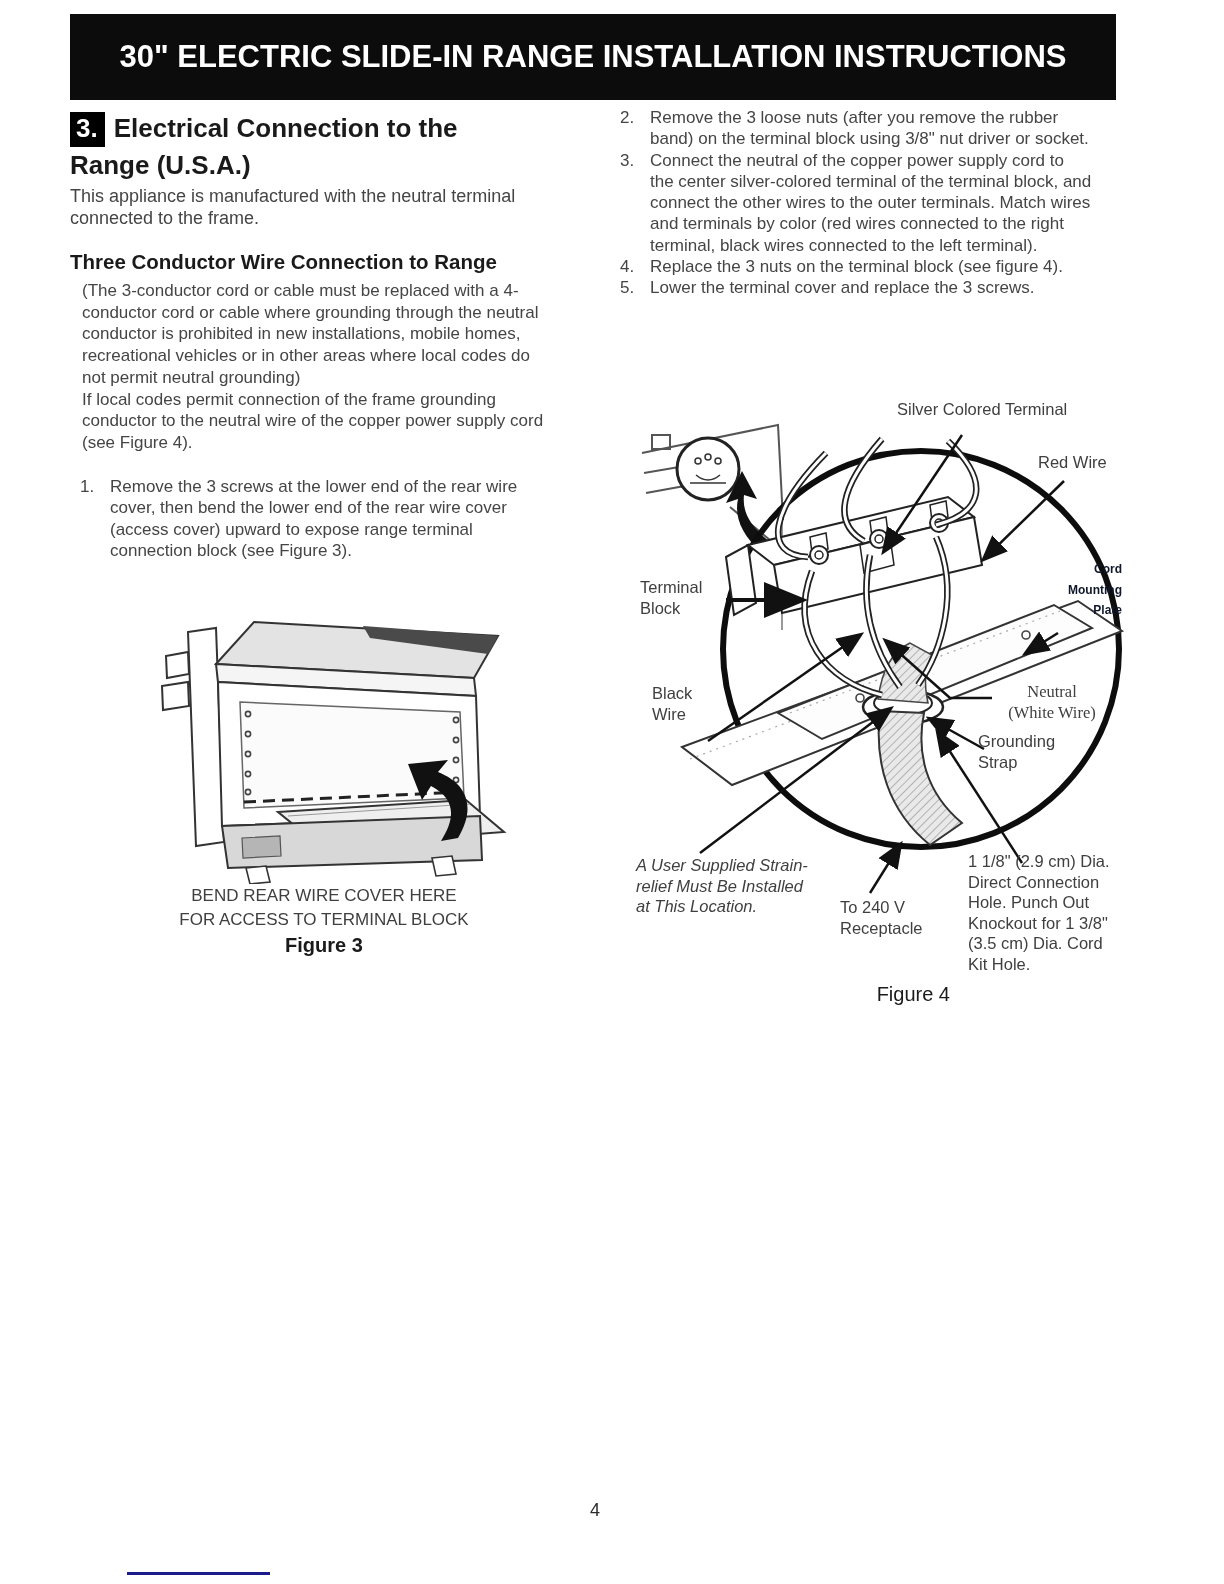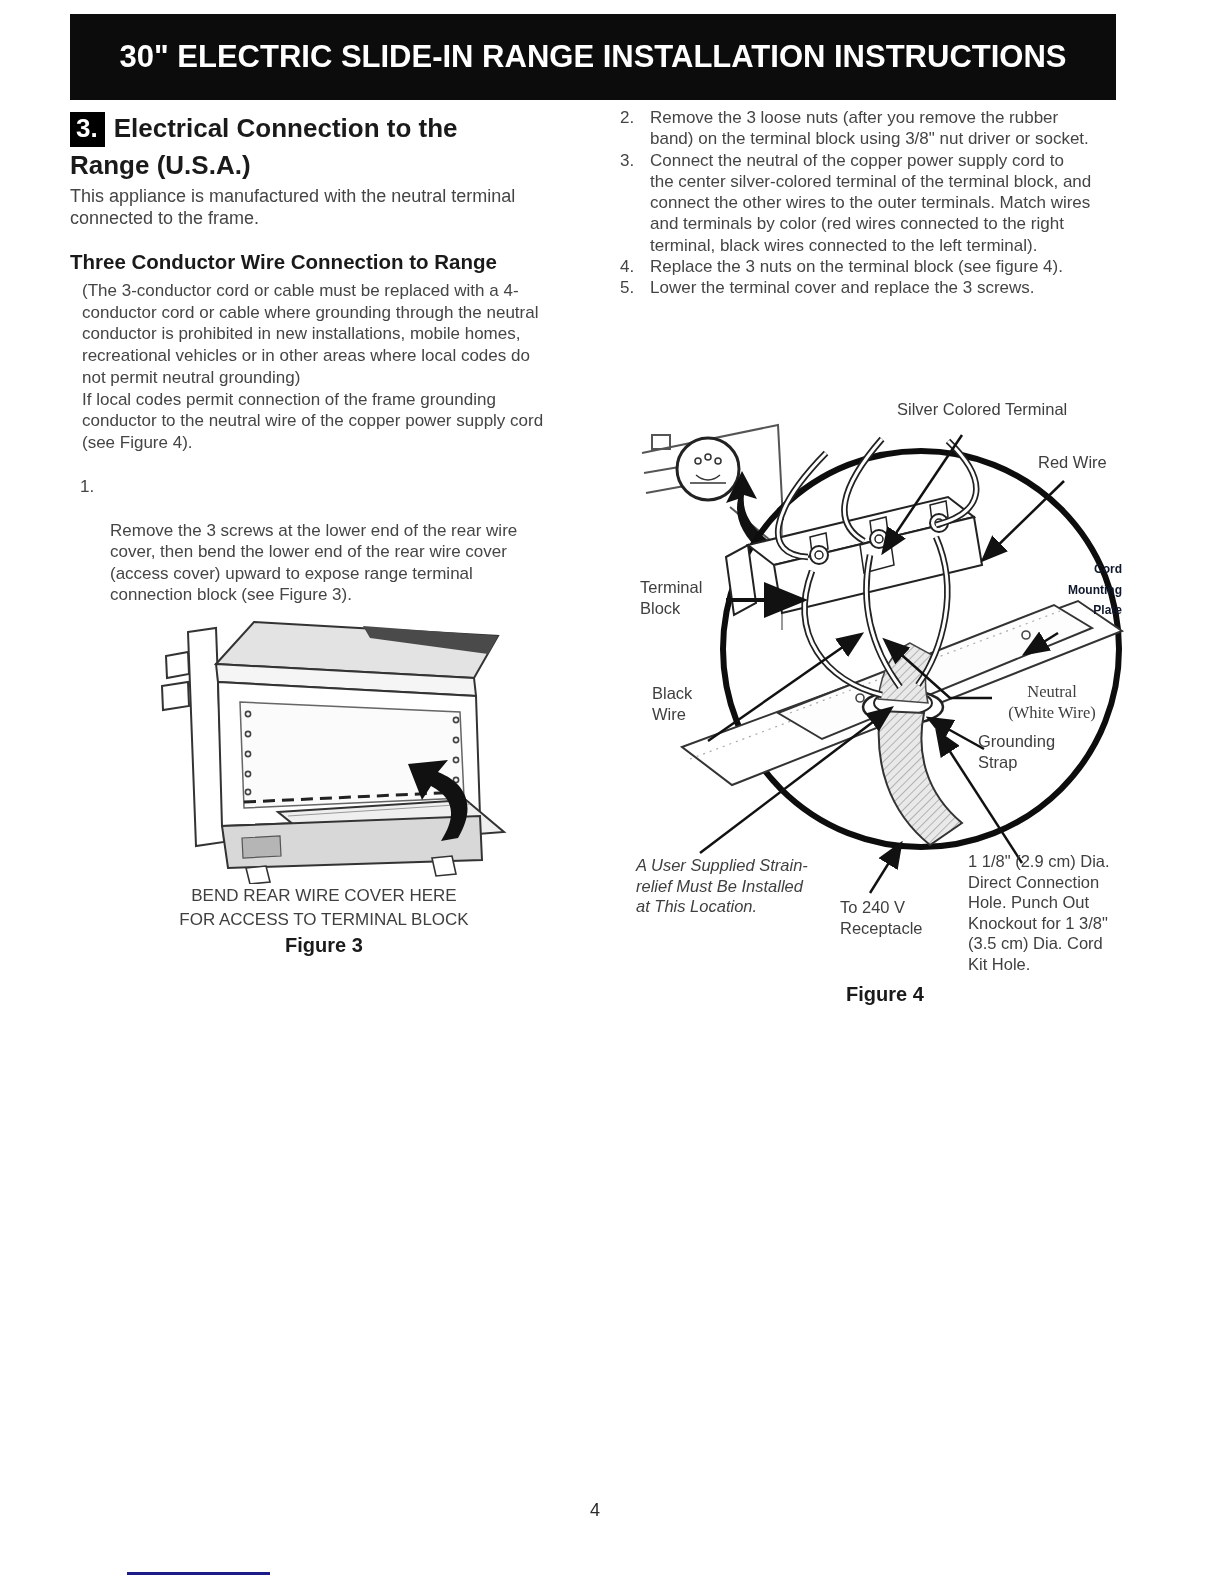--- a/index.html
+++ b/index.html
@@ -43,21 +43,21 @@
     font-size: 20.5px; font-weight: bold; color: #1a1a1a;
   }
   .note {
     position: absolute; left: 82px; top: 280px; width: 474px;
     font-size: 17px; line-height: 21.7px;
   }
   .step { display: flex; font-size: 17px; line-height: 21.3px; }
   .step .num { width: 30px; flex: 0 0 30px; }
   .step .txt { flex: 1; }
   .step1 { position: absolute; left: 80px; top: 476px; width: 478px; }
-  .step1 .txt { max-width: 440px; margin-top: 44px; }
+  .step1 .txt { max-width: 440px; }
 
   
   .fig3-art { position: absolute; left: 158px; top: 594px; width: 402px; height: 290px; }
   .fig3-caption {
     position: absolute; left: 118px; top: 884px; width: 412px;
     text-align: center; font-size: 17px; line-height: 24px; color: #3f3f3f;
   }
   .fig3-label { font-size: 20px; font-weight: bold; color: #1a1a1a; margin-top: 1px; }
 
   
@@ -76,22 +76,22 @@
   .co-tblock   { left: 10px;  top: 182px; }
   .co-cmp      { left: 386px; top: 164px; width: 106px; text-align: right;
                  font-weight: bold; color: #0f172a; font-size: 12px; }
   .co-black    { left: 22px;  top: 288px; }
   .co-neutral  { left: 352px; top: 287px; width: 140px; text-align: center; font-family: Liberation Serif, serif; }
   .co-ground   { left: 348px; top: 336px; }
   .co-strain   { left: 6px;   top: 460px; font-style: italic; }
   .co-recept   { left: 210px; top: 502px; }
   .co-knock    { left: 338px; top: 456px; }
   .fig4-label  {
-    position: absolute; left: 190px; top: 588px; width: 130px; text-align: center;
-    font-size: 20px; font-weight: bold; color: #1a1a1a;
+    position: absolute; left: 190px; top: 588px; width: 130px; text-align: right;
+    font-size: 20px; font-weight: normal; color: #1a1a1a;
   }
 
   
   .page-number { position: absolute; left: 580px; top: 1500px; width: 30px;
                  text-align: center; font-size: 18px; color: #2b2b2b; }
   .footer-rule { position: absolute; left: 127px; top: 1572px; width: 143px; height: 3px; }
 </style>
 </head>
 <body>
 

